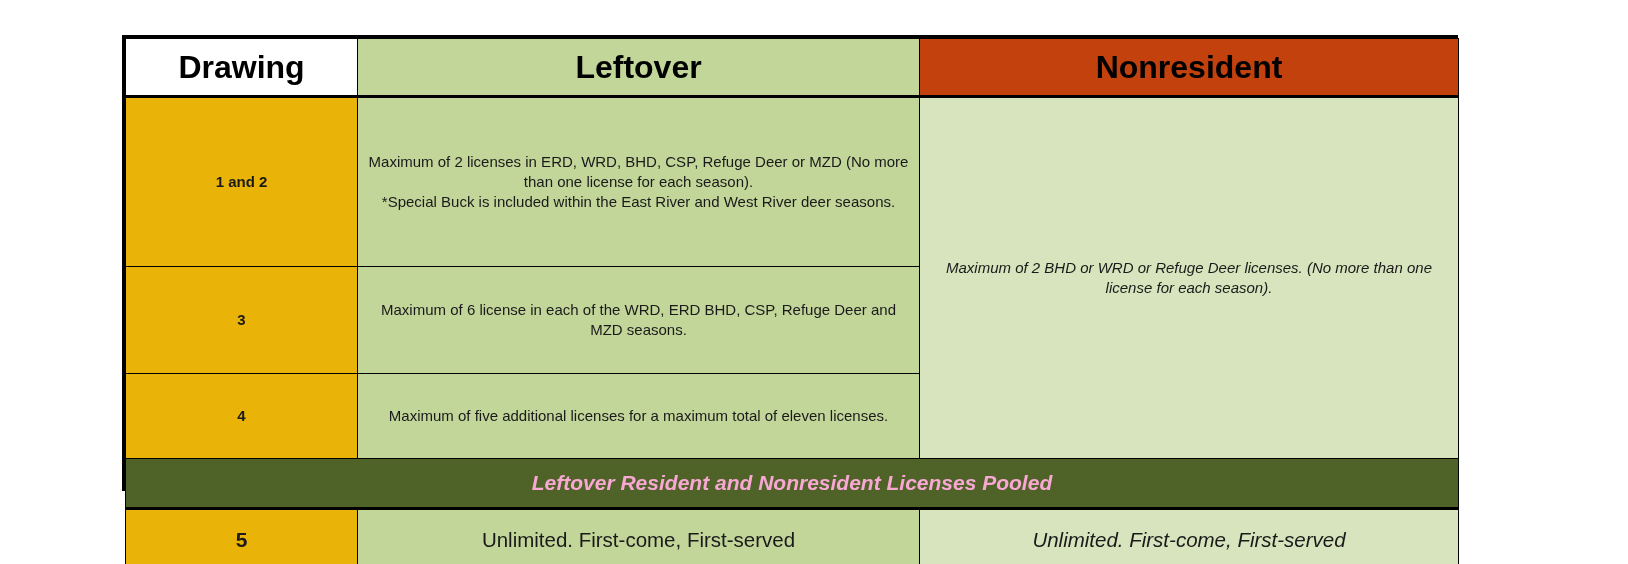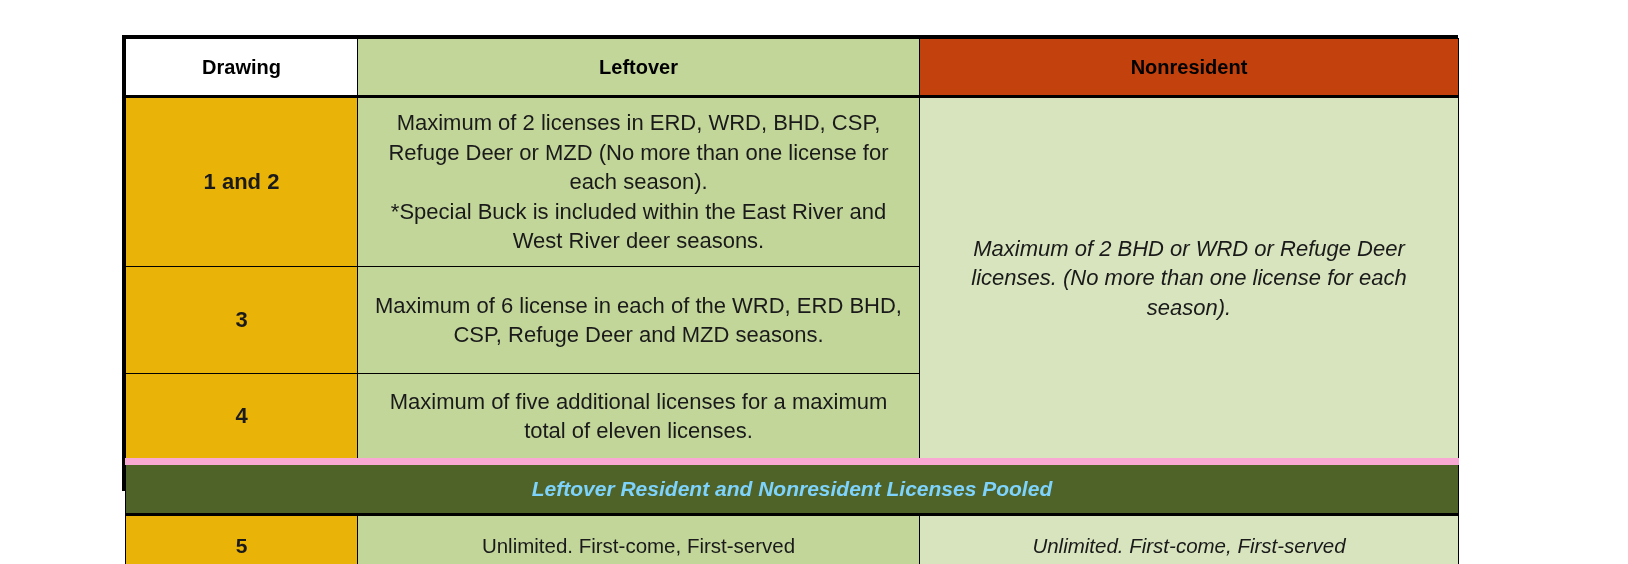--- a/index.html
+++ b/index.html
@@ -36,32 +36,32 @@
     height: 100%;
     border-collapse: collapse;
     table-layout: fixed;
     background: #ffffff;
   }
   table.license-table td {
     border: 1.5px solid #000000;
     vertical-align: middle;
     text-align: center;
     padding: 4px 10px;
-    font-size: 22px;
+    font-size: 15px;
     line-height: 1.34;
     color: #1a1a1a;
   }
   col.c-draw { width: 232px; }
   col.c-res  { width: 562px; }
   col.c-non  { width: 539px; }
 
   
   tr.header-row td {
     font-weight: bold;
-    font-size: 20px;
+    font-size: 32px;
     height: 52px;
     padding: 2px 16px;
     border-bottom: 3px solid #000000;
     color: #000000;
   }
   td.cell-draw-head { background: #ffffff; }
   td.cell-res-head  { background: #c2d69a; }
   td.cell-non-head  { background: #c2410c; }
 
   
@@ -79,27 +79,27 @@
   }
 
   .note-italic {
     display: block;
   }
   .line { display: block; }
 
   
   tr.banner-row td {
     background: #4f6228;
-    color: #7dd3fc;
+    color: #f9a8d4;
     font-weight: bold;
     font-style: italic;
     font-size: 21px;
     height: 44px;
     padding: 2px 8px;
-    border-top: 7px solid #f9a8d4;
+    border-top: 1px solid #f9a8d4;
     border-bottom: 3px solid #000000;
     text-align: center;
   }
 
   tr.last-row td {
     height: 52px;
     font-size: 20.5px;
   }
   tr.last-row td.cell-draw {
     font-weight: bold;

